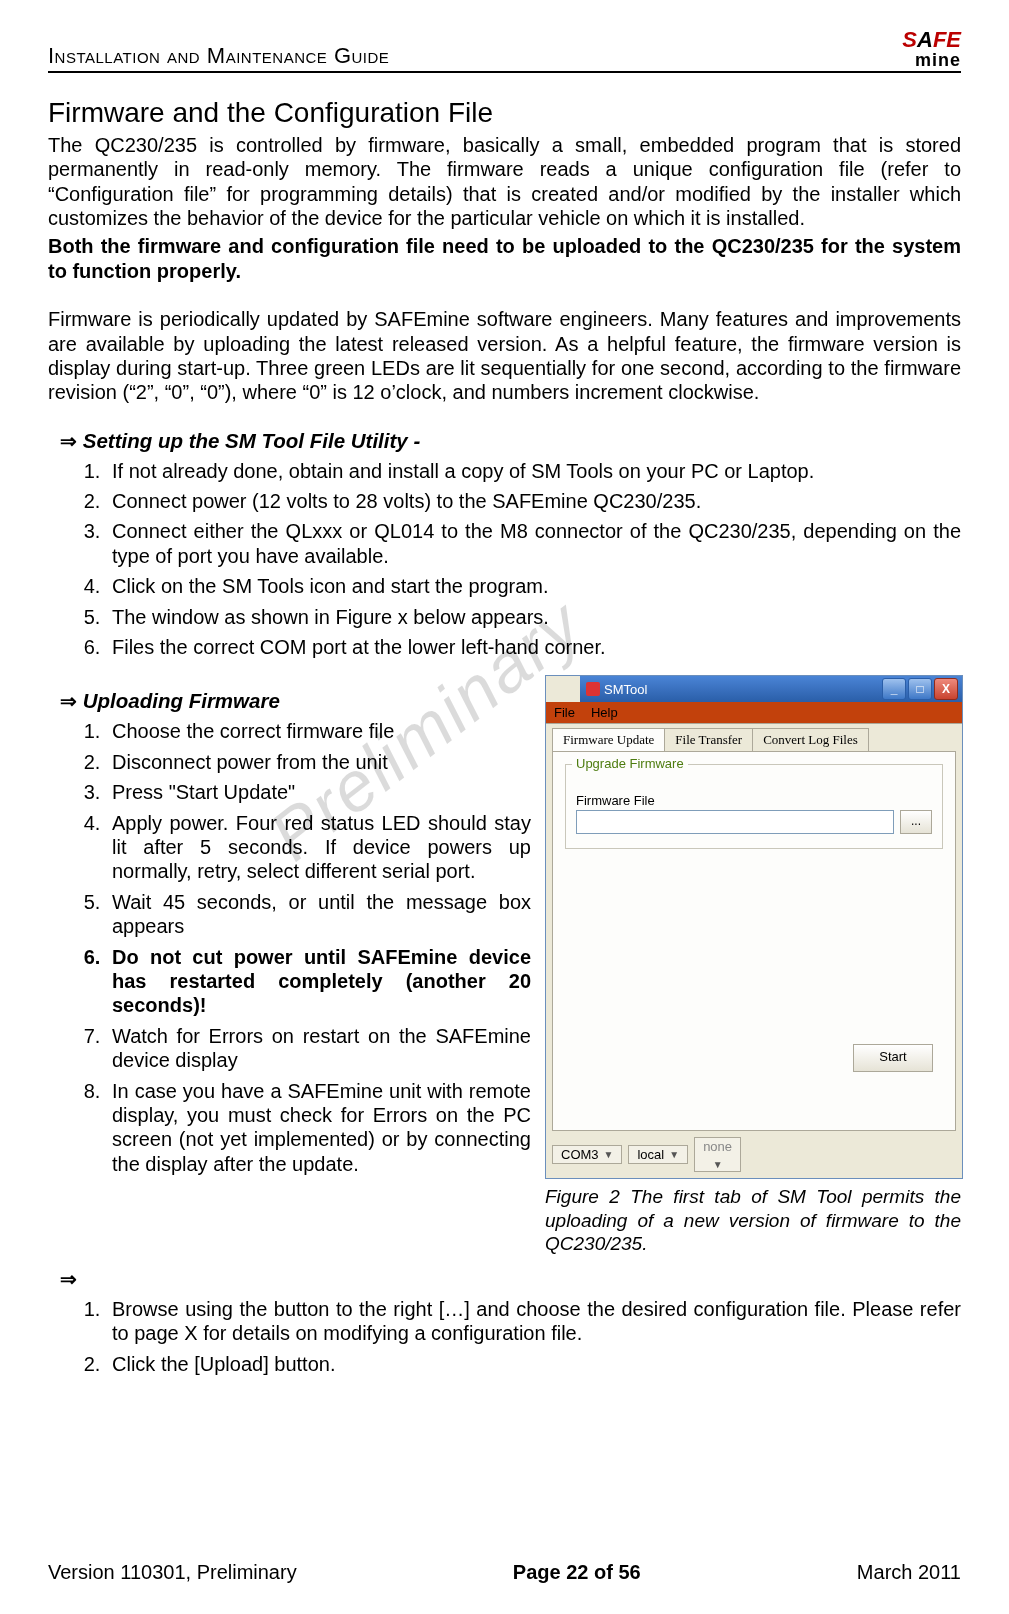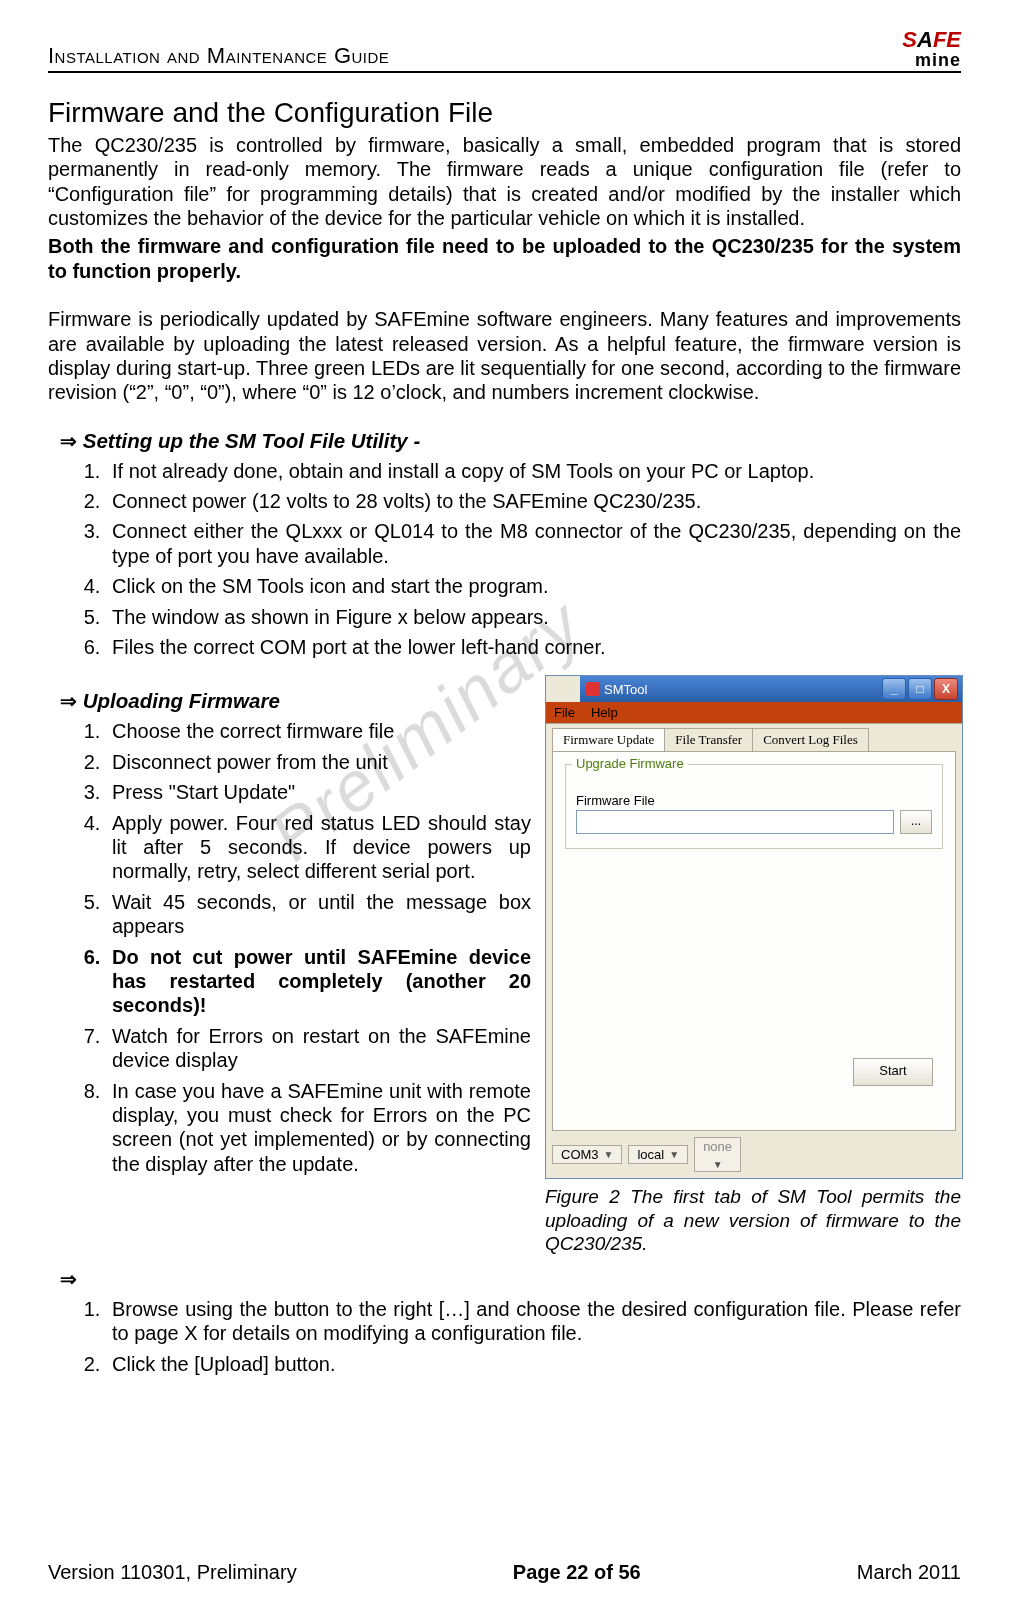--- a/index.html
+++ b/index.html
@@ -186,21 +186,21 @@
   .fw-browse {
     width:30px; height:22px;
     border:1px solid #aca899;
     background:linear-gradient(to bottom,#fff,#e6e3d6);
     text-align:center;
     font-size:12px;
     line-height:20px;
   }
   .start-btn {
     position:absolute;
-    right:22px; bottom: 44px;
+    right:22px; bottom: 58px;
     width:78px; height:26px;
     border:1px solid #aca899;
     background:linear-gradient(to bottom,#fff,#e6e3d6);
     text-align:center;
     line-height:24px;
     font-size:13px;
   }
   .smtool-status {
     display:flex; gap:6px;
     margin: 0 6px 6px 6px;

